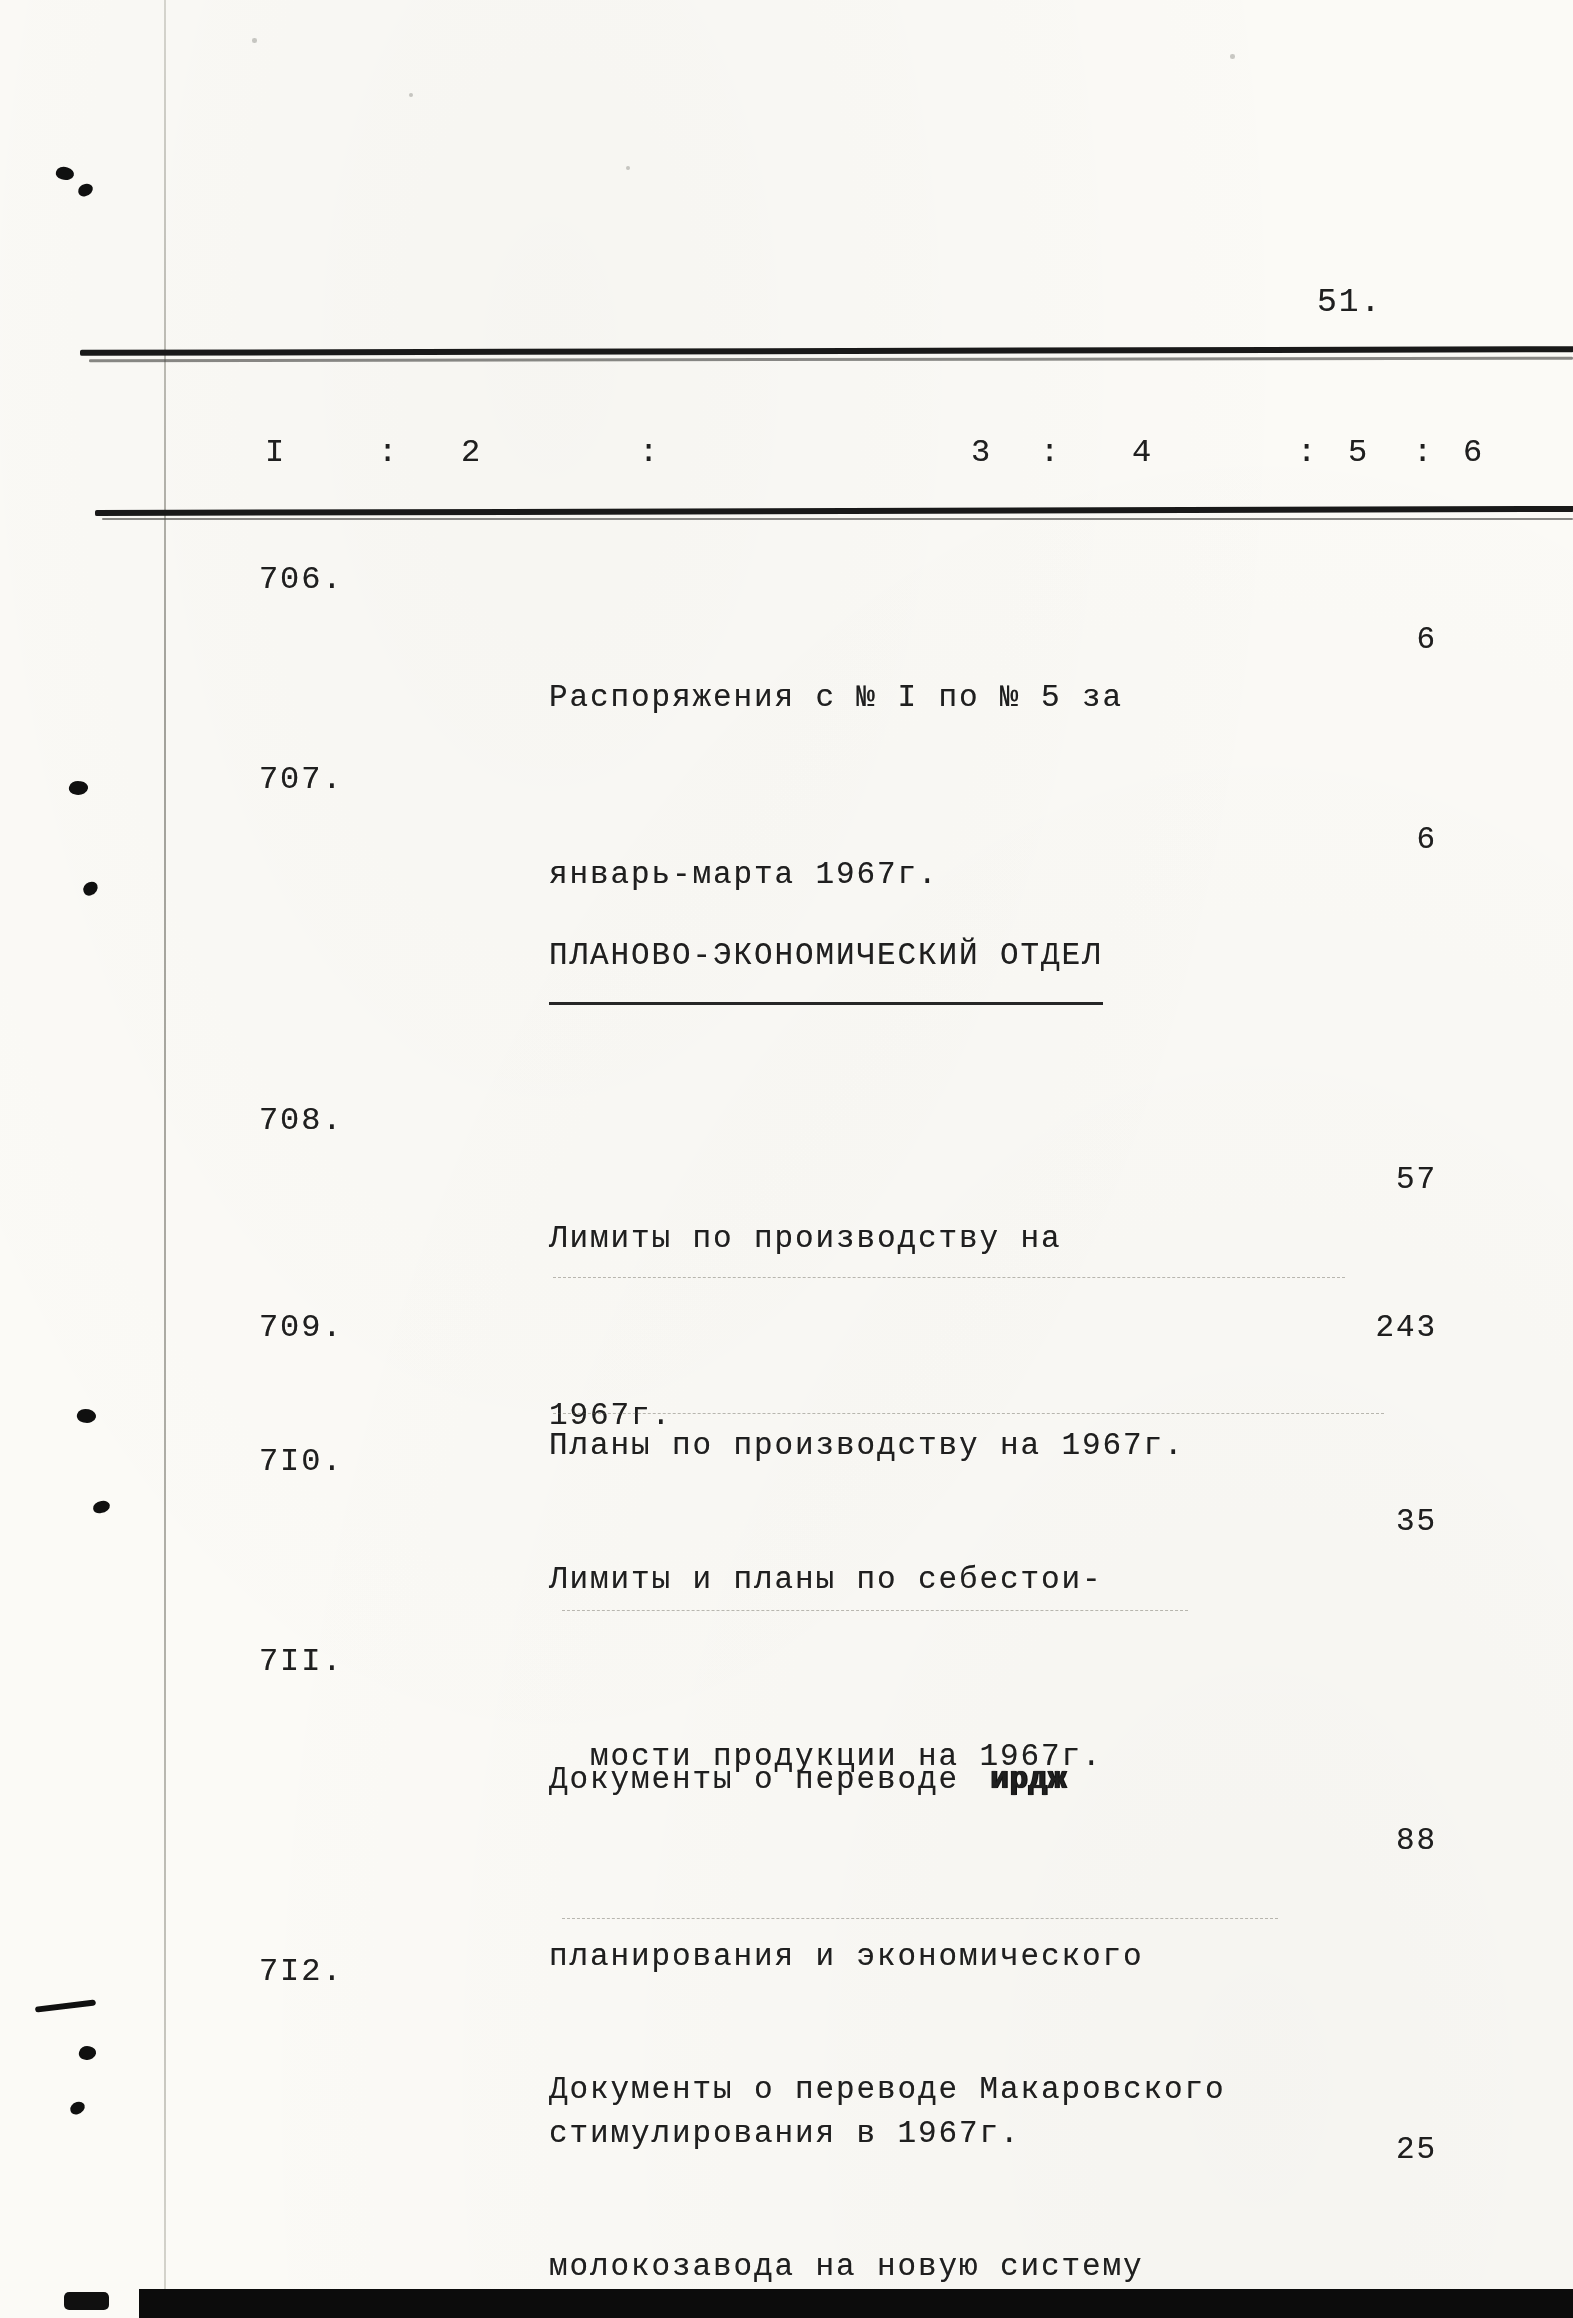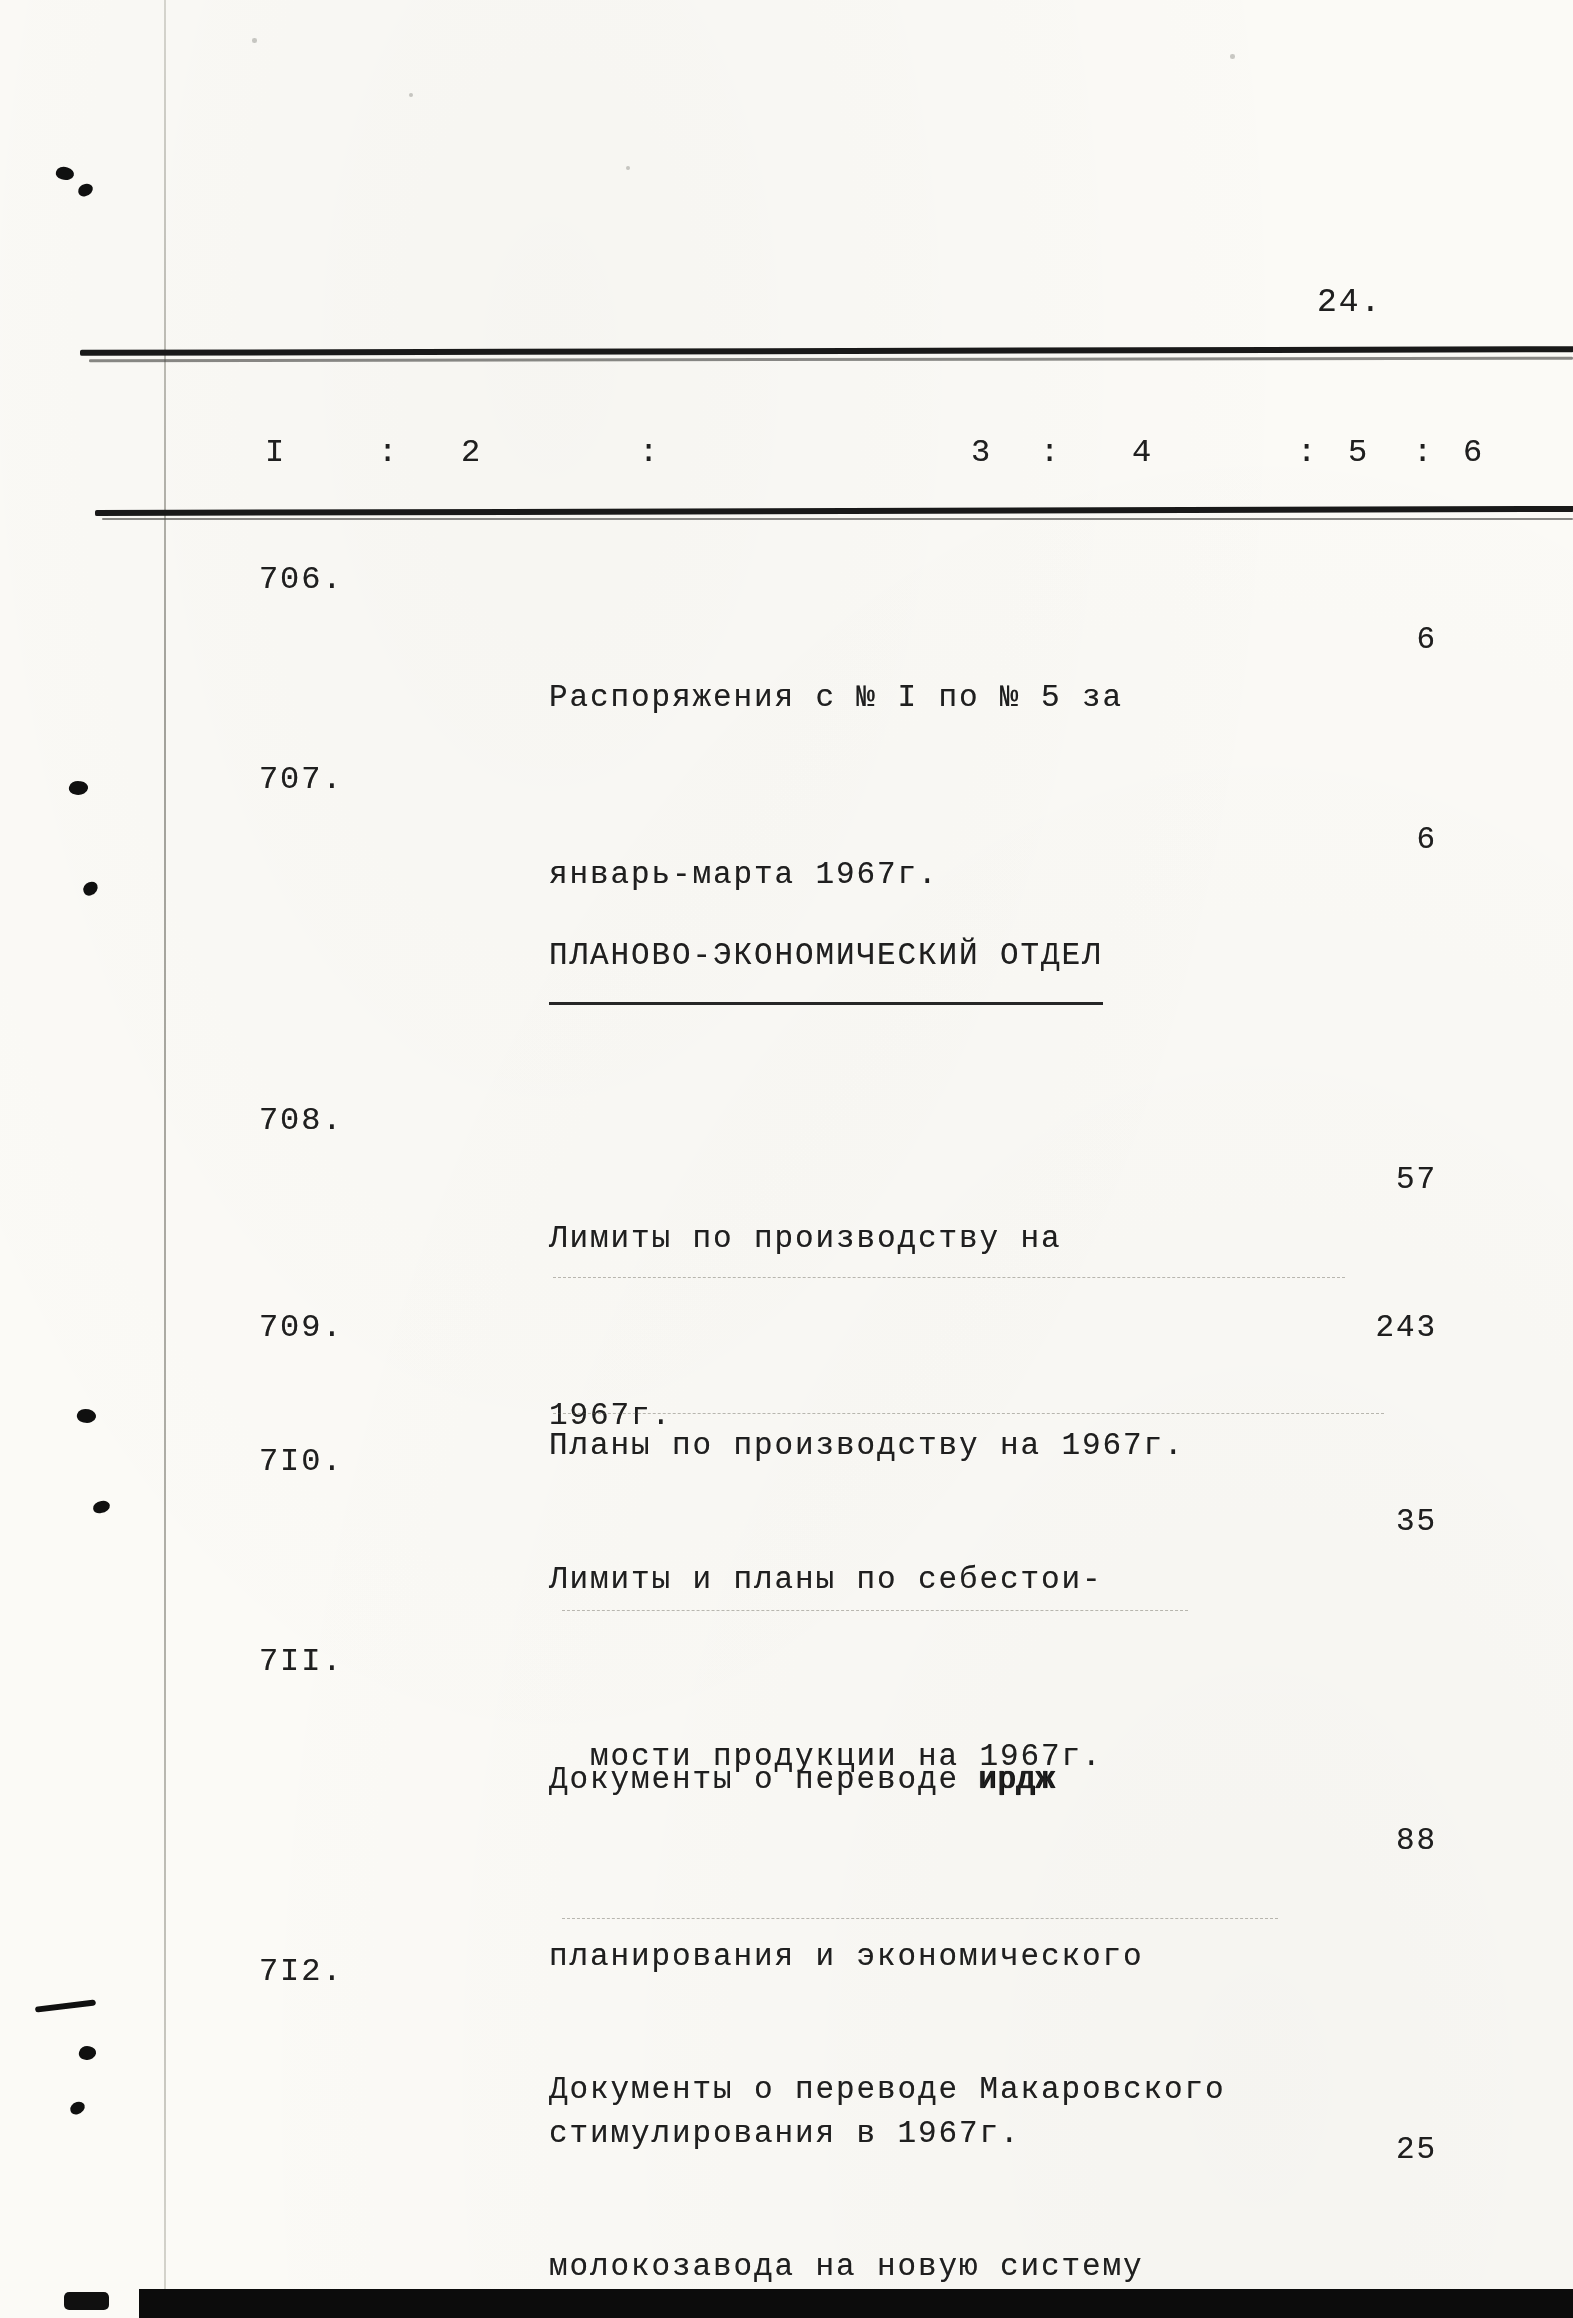--- a/index.html
+++ b/index.html
@@ -28,22 +28,22 @@
   .num { font-size: 32px; }
   .desc { position: absolute; }
   .line { height: 59px; line-height: 59px; white-space: pre; }
   .count { width: 153px; text-align: right; }
   .heading {
     border-bottom: 3.2px solid #262626;
     padding-bottom: 16.6px;
     font-size: 31px;
   }
   .struck {
-    margin-left: 19px;
-    font-weight: normal;
+    margin-left: 31px;
+    font-weight: bold;
     text-shadow: 1.3px 0 0 #111, -0.6px 0 0 #111, 0 0 1.3px rgba(0,0,0,.6);
     letter-spacing: 0.6px;
   }
   .rule {
     position: absolute;
     background: #191919;
     border-radius: 1.9px;
   }
   .rule-echo {
     position: absolute;
@@ -90,21 +90,21 @@
   <div class="blob" style="left:35px; top:2003px; width:61px; height:6.4px; border-radius:3.8px; transform:rotate(-7deg);"></div>
   <div class="blob" style="left:79px; top:2046px; width:16.6px; height:14px; transform:rotate(10deg);"></div>
   <div class="blob" style="left:70px; top:2102px; width:15.3px; height:11.5px; transform:rotate(-16deg);"></div>
   <div class="blob" style="left:64px; top:2292px; width:45px; height:18px; border-radius:5.1px;"></div>
 
   <div class="speck" style="left:252px; top:38px; width:4.5px; height:4.5px;"></div>
   <div class="speck" style="left:409px; top:93px; width:3.8px; height:3.8px;"></div>
   <div class="speck" style="left:1230px; top:54px; width:4.5px; height:4.5px;"></div>
   <div class="speck" style="left:626px; top:166px; width:3.8px; height:3.8px;"></div>
 
-  <div class="txt" style="left:1317px; top:273px; font-size:33px;">24.</div>
+  <div class="txt" style="left:1317px; top:273px; font-size:33px;">51.</div>
 
   <div class="rule" style="left:80px; top:348px; width:1494px; height:6.4px; transform:rotate(-0.14deg);"></div>
   <div class="rule-echo" style="left:89px; top:358px; width:1484px; height:2.6px; transform:rotate(-0.1deg);"></div>
 
   <div>
     <div class="header-cell" style="left:265px;  top:423px;">I</div>
     <div class="header-cell" style="left:378px;  top:423px;">:</div>
     <div class="header-cell" style="left:461px;  top:423px;">2</div>
     <div class="header-cell" style="left:639px; top:423px;">:</div>
     <div class="header-cell" style="left:971px; top:423px;">3</div>

